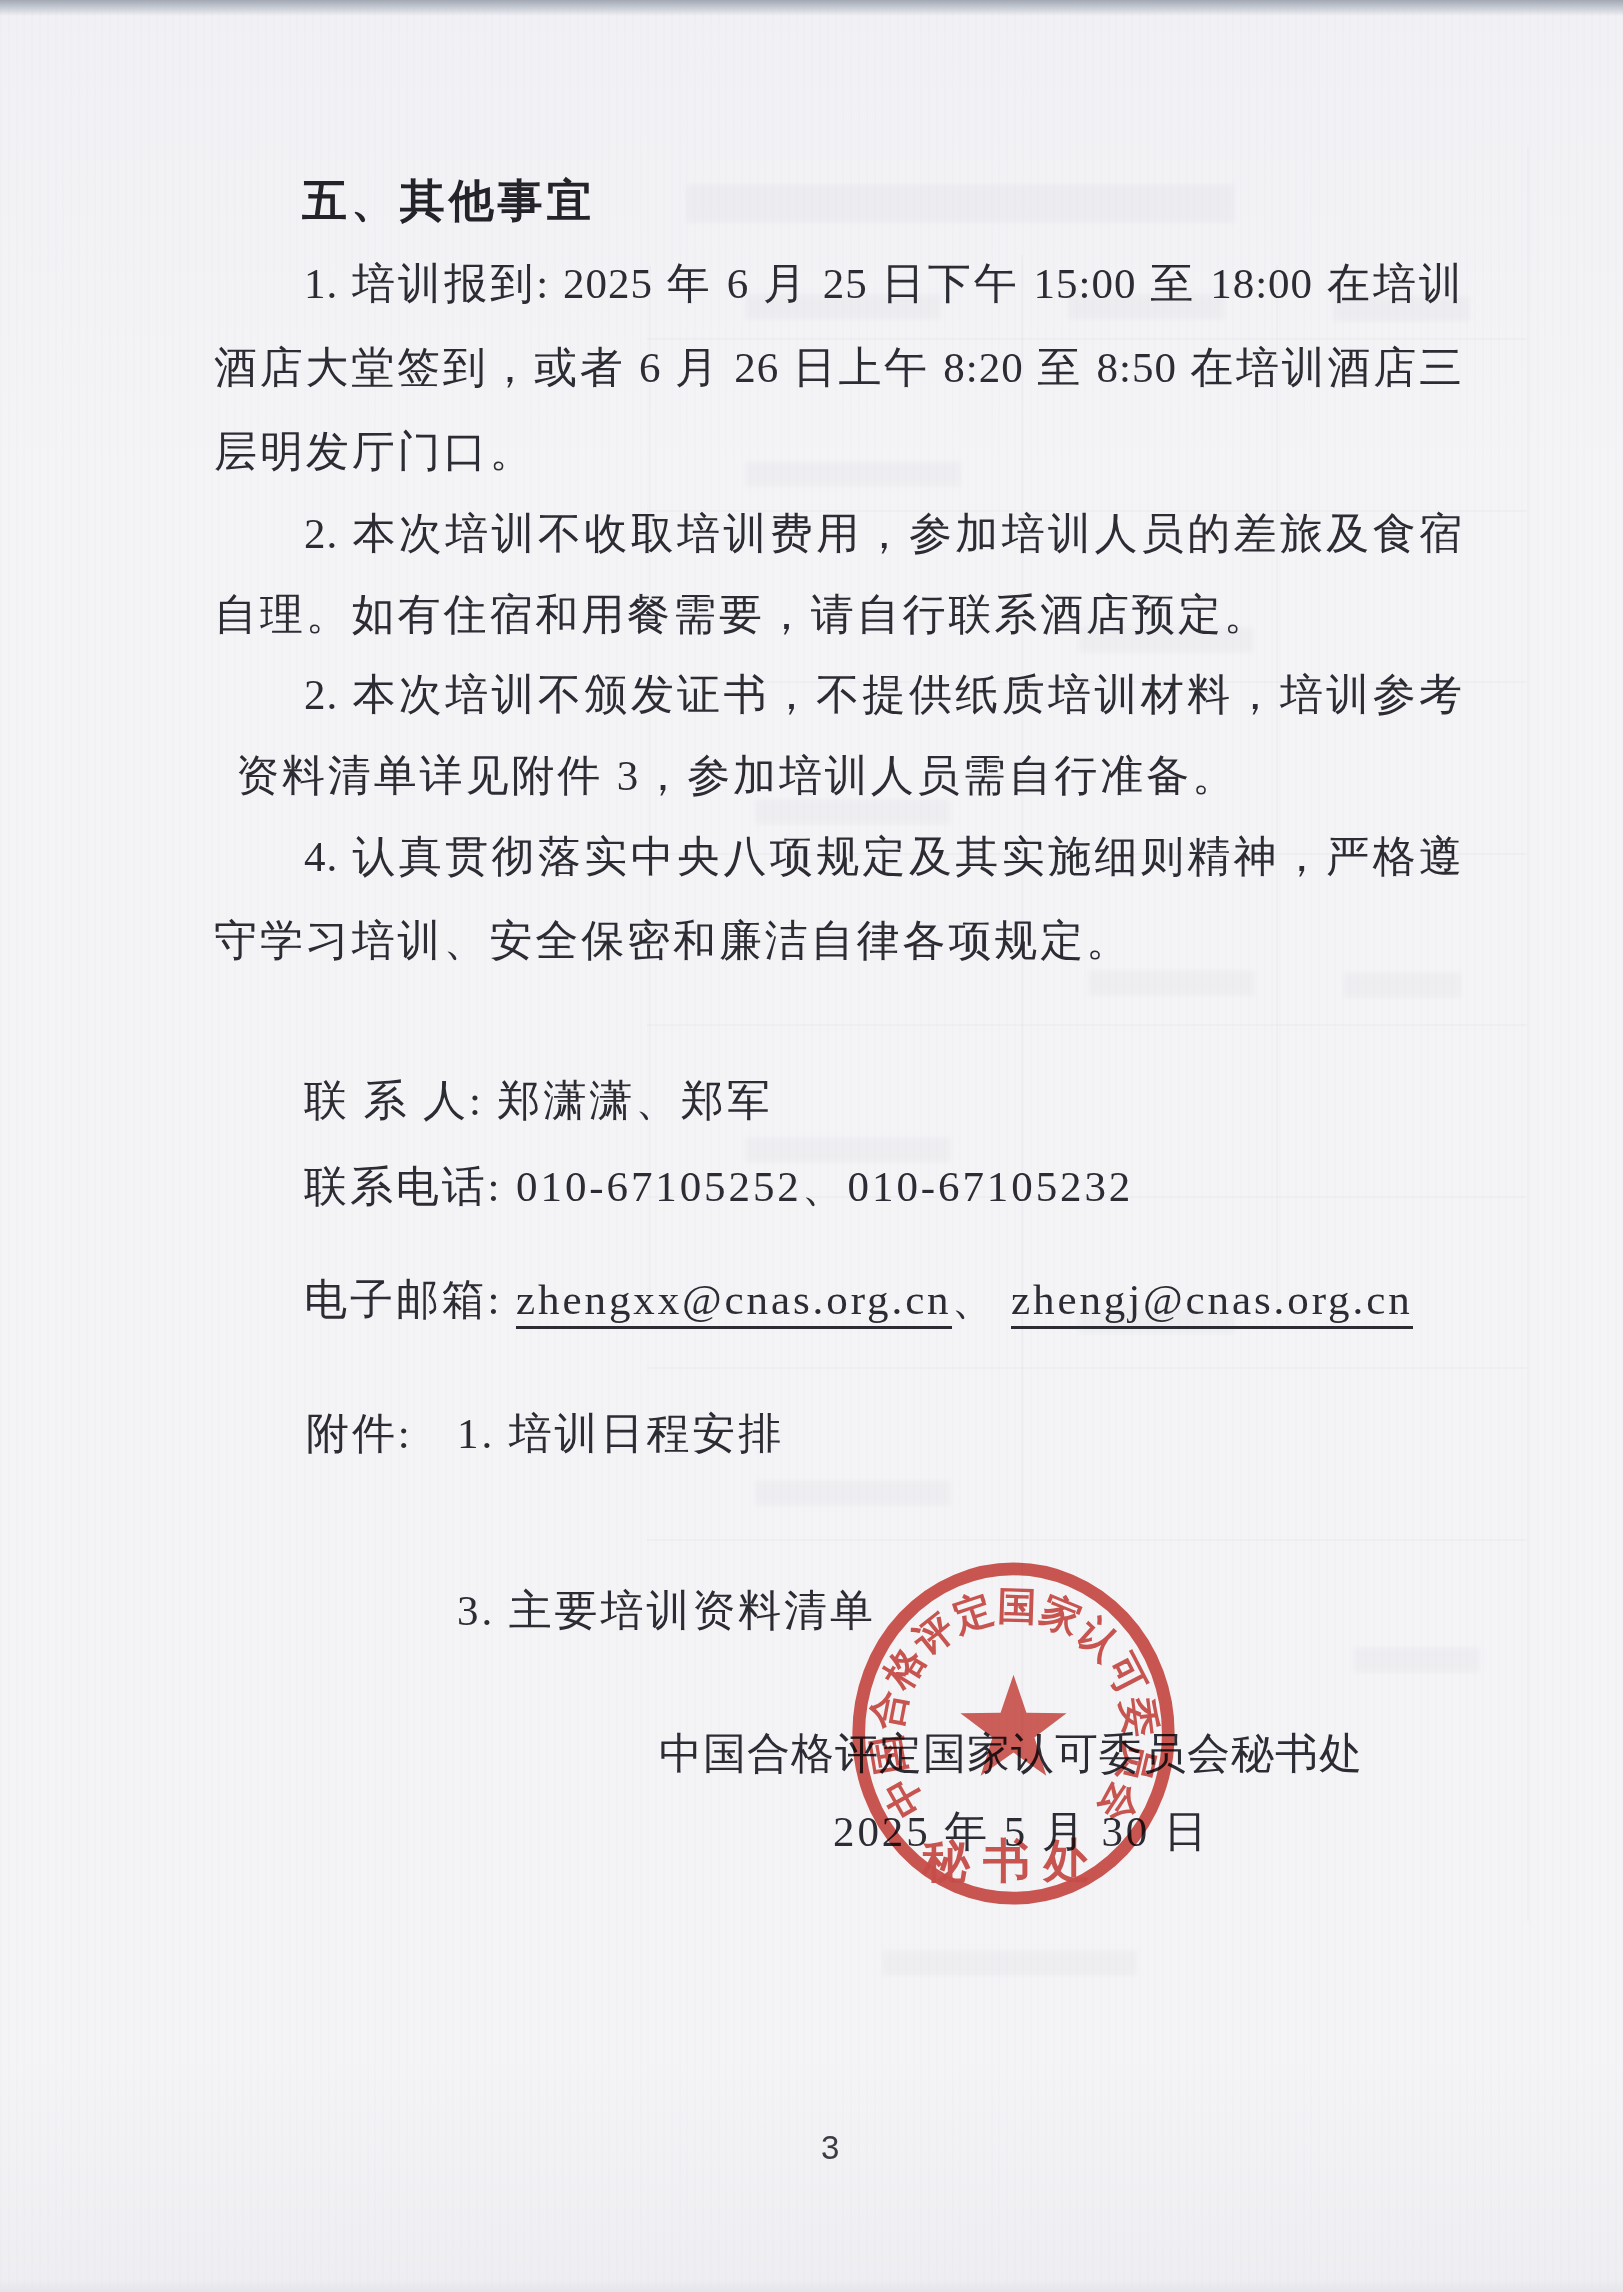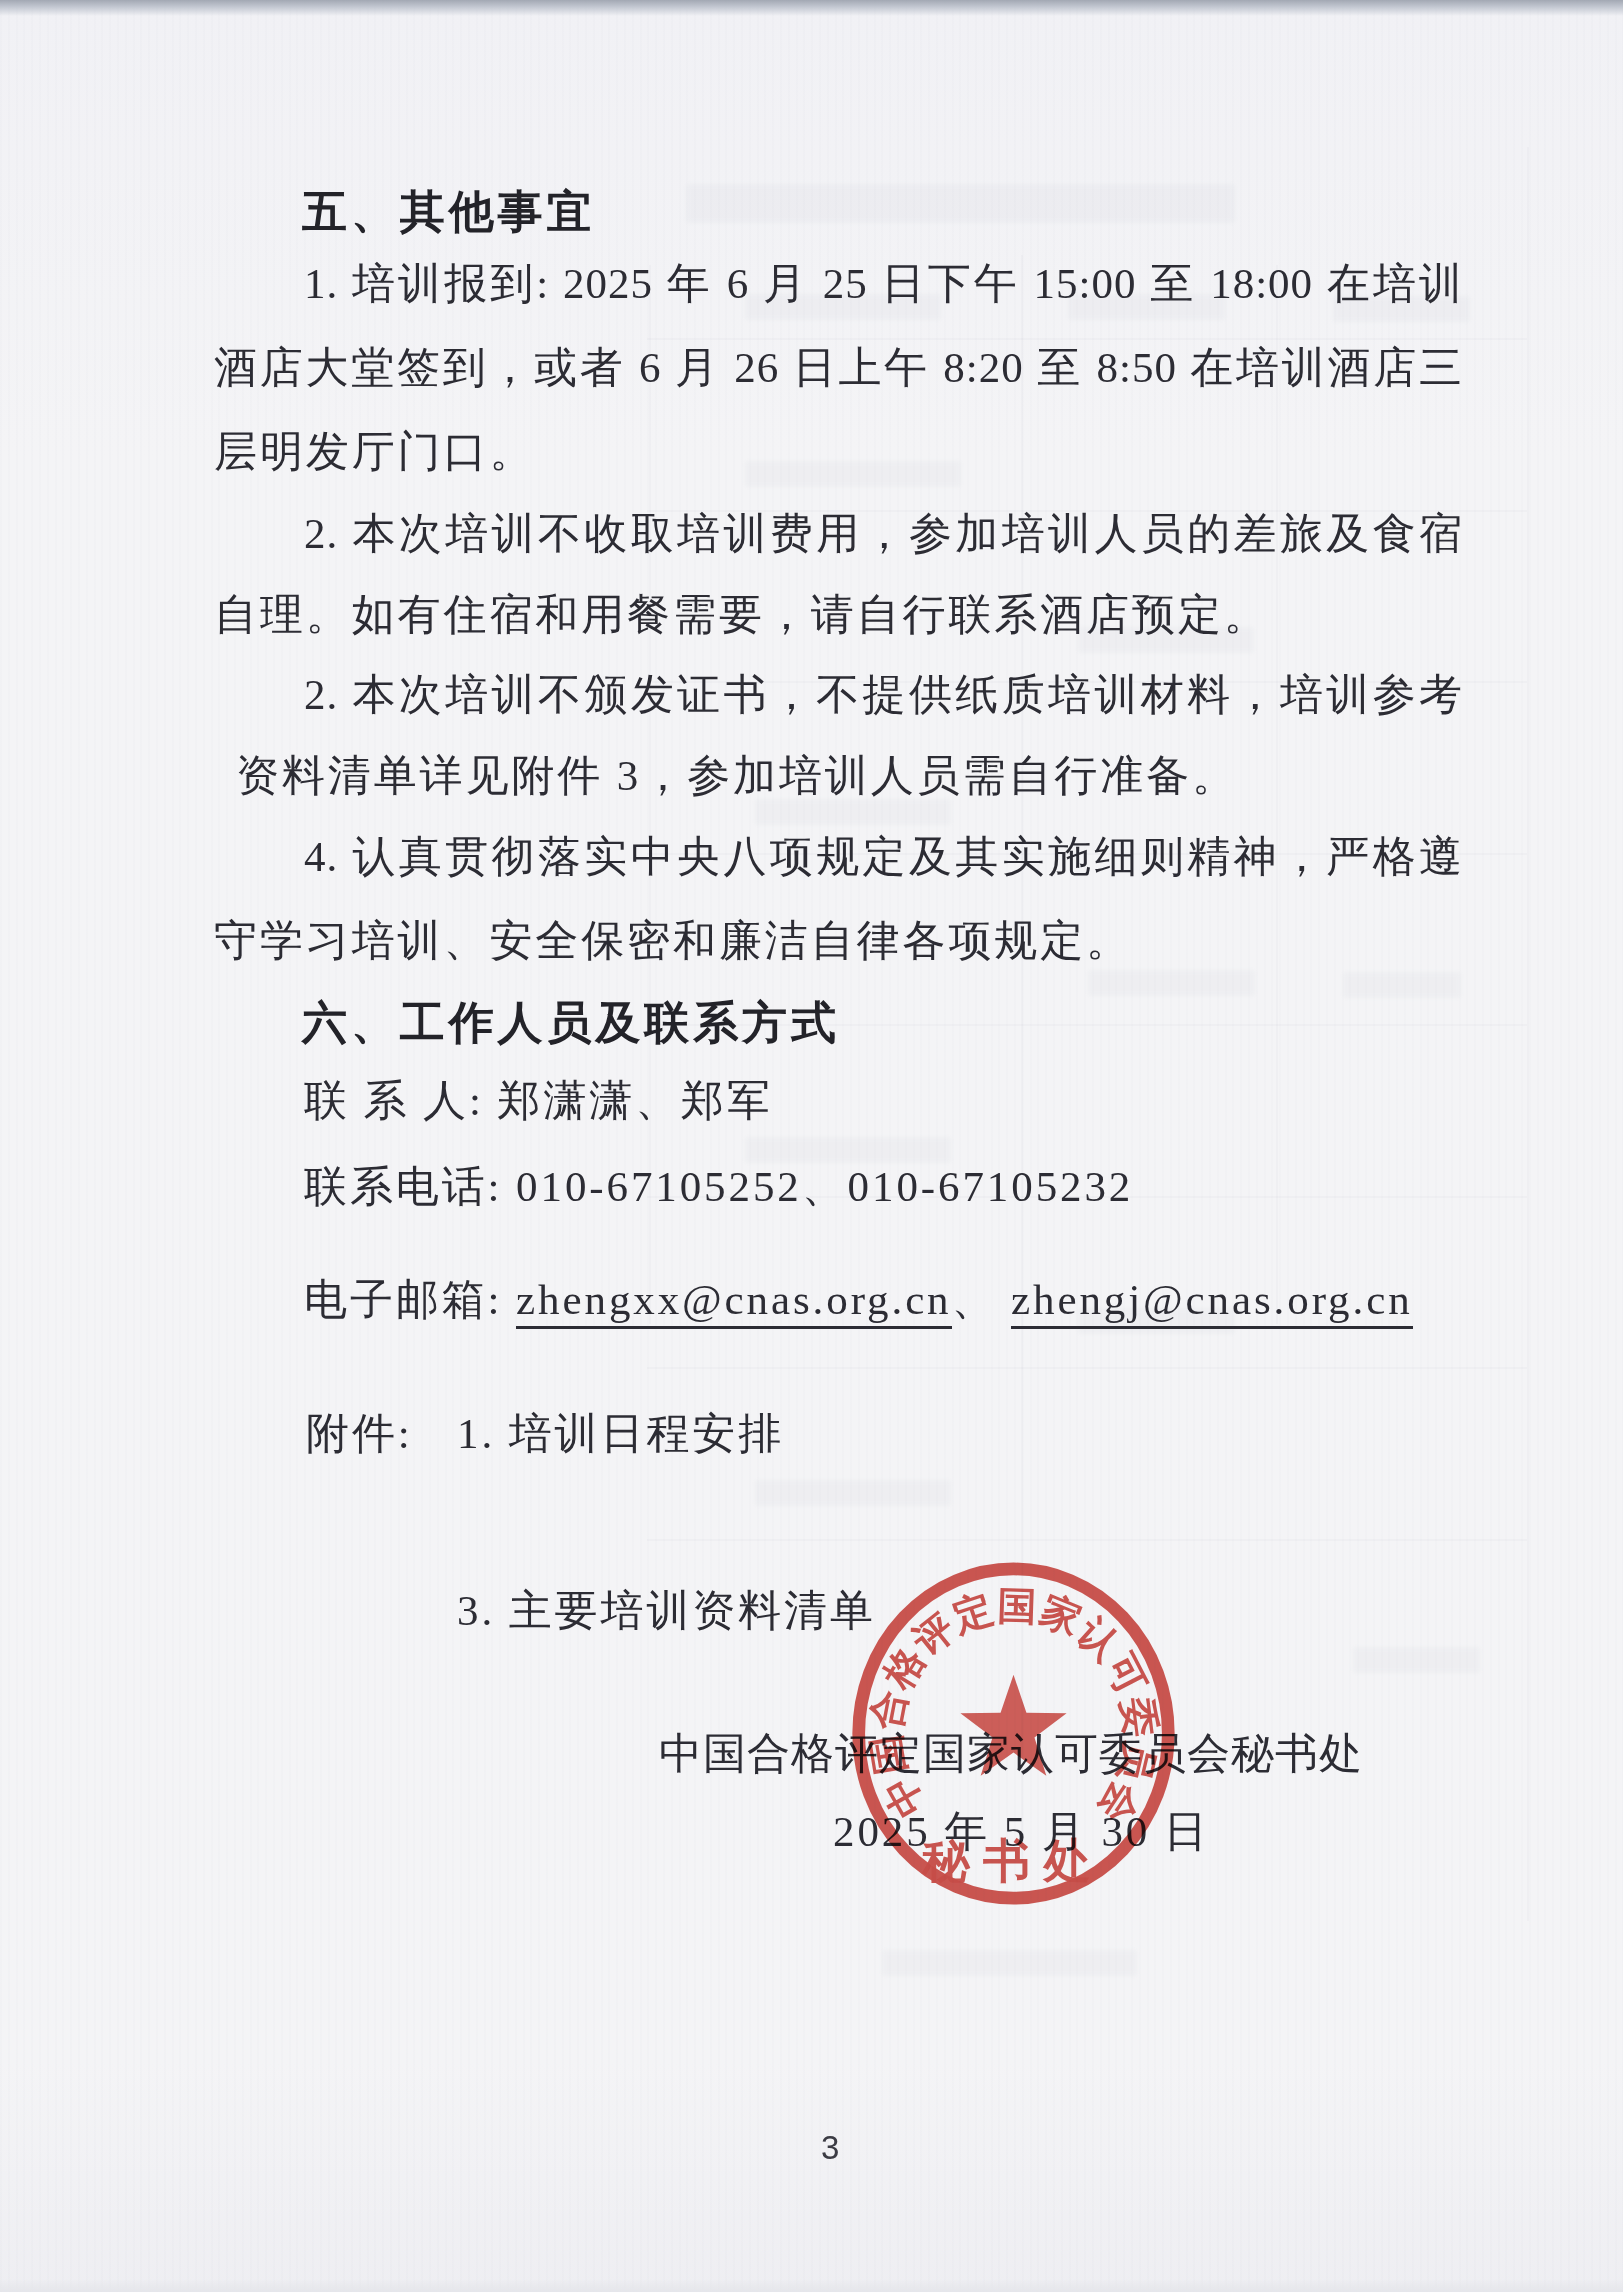--- a/index.html
+++ b/index.html
@@ -95,36 +95,35 @@
     <div class="ghost ghost-bar" style="left:755px;top:799px;width:196px;height:25.5px;"></div>
     <div class="ghost ghost-bar" style="left:1088px;top:970px;width:167px;height:25.5px;"></div>
     <div class="ghost ghost-bar" style="left:1343px;top:972px;width:118px;height:25.5px;"></div>
     <div class="ghost ghost-bar" style="left:745px;top:1137px;width:206px;height:25.5px;"></div>
     <div class="ghost ghost-bar" style="left:1078px;top:1308px;width:157px;height:25.5px;"></div>
     <div class="ghost ghost-bar" style="left:755px;top:1480px;width:196px;height:25.5px;"></div>
     <div class="ghost ghost-bar" style="left:1353px;top:1647px;width:127px;height:25.5px;"></div>
     <div class="ghost ghost-bar" style="left:882px;top:1950px;width:255px;height:25.5px;"></div>
   </div>
 
-  <div class="line heading" style="left:302px;top:185px;">五、其他事宜</div>
+  <div class="line heading" style="left:302px;top:174px;">五、其他事宜</div>
 
   <div class="line just indent" style="left:214px;top:259px;">1.  培训报到: 2025 年 6 月 25 日下午 15:00 至 18:00 在培训</div>
   <div class="line just" style="left:214px;top:343px;">酒店大堂签到，或者 6 月 26 日上午 8:20 至 8:50 在培训酒店三</div>
   <div class="line" style="left:214px;top:427px;">层明发厅门口。</div>
 
   <div class="line just indent" style="left:214px;top:509px;">2.  本次培训不收取培训费用，参加培训人员的差旅及食宿</div>
   <div class="line" style="left:214px;top:590px;">自理。如有住宿和用餐需要，请自行联系酒店预定。</div>
 
   <div class="line just indent" style="left:214px;top:670px;">2.  本次培训不颁发证书，不提供纸质培训材料，培训参考</div>
   <div class="line" style="left:214px;top:751px;margin-left:22px;">资料清单详见附件 3，参加培训人员需自行准备。</div>
 
   <div class="line just indent" style="left:214px;top:832px;">4.  认真贯彻落实中央八项规定及其实施细则精神，严格遵</div>
   <div class="line" style="left:214px;top:916px;">守学习培训、安全保密和廉洁自律各项规定。</div>
 
-  <div class="line heading" style="left:302px;top:996px;">六、工作人员及联系方式</div>
 
   <div class="line" style="left:304px;top:1076px;">联 系 人: 郑潇潇、郑军</div>
   <div class="line" style="left:304px;top:1162px;text-align:right;">联系电话: 010-67105252、010-67105232</div>
 
   <div class="line" style="left:304px;top:1247px;margin-top:28px;"><span>电子邮箱: </span><span class="email">zhengxx@cnas.org.cn</span><span>、 </span><span class="email">zhengj@cnas.org.cn</span></div>
 
   <div class="line" style="left:306px;top:1409px;">附件: </div>
   <div class="line" style="left:457px;top:1409px;">1. 培训日程安排</div>
   <div class="line" style="left:457px;top:1586px;">3. 主要培训资料清单</div>
 

